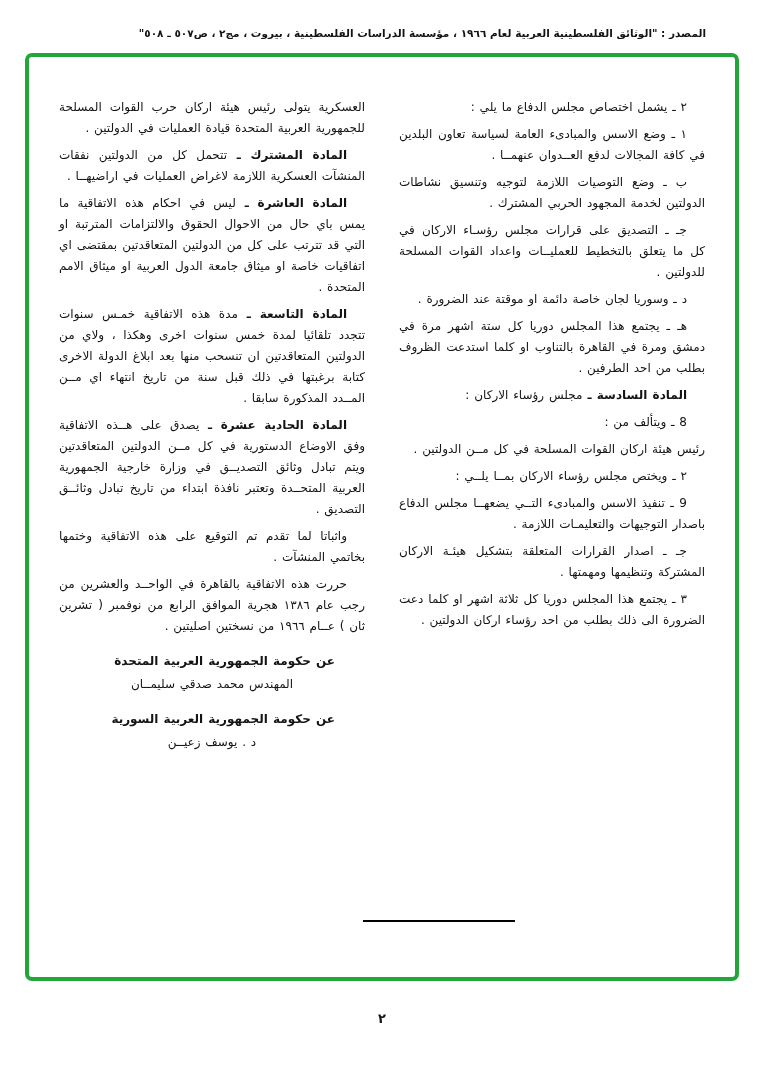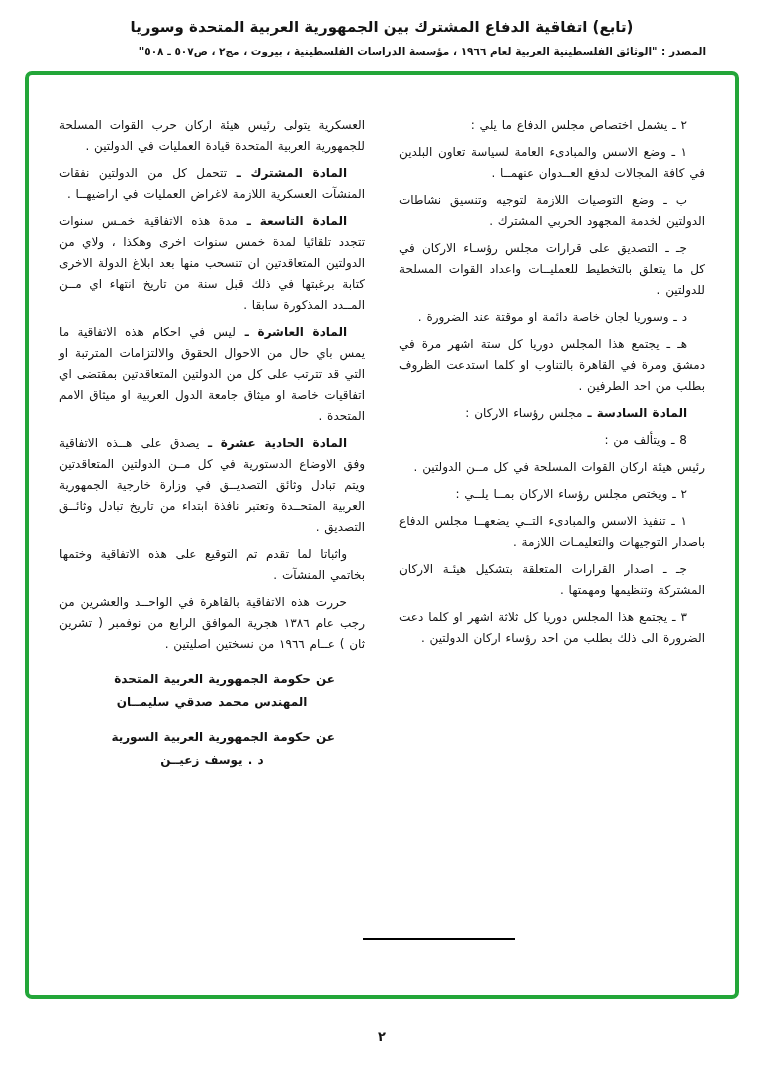--- a/index.html
+++ b/index.html
@@ -73,21 +73,21 @@
   .para.sig-org {
     text-align: right;
     text-indent: 0;
     margin: 14px 30px 2px 0;
     font-weight: bold;
   }
   .para.sig-name {
     text-align: center;
     text-indent: 0;
     margin: 0 0 10px;
-    font-weight: bold;
+    font-weight: normal;
   }
   .footline {
     position: absolute;
     bottom: 55px;
     right: 220px;
     width: 152px;
     border-top: 2px solid #000;
   }
   .page-number {
     margin-top: 30px;
@@ -95,46 +95,45 @@
     font-size: 13px;
     font-weight: bold;
   }
 </style>
 </head>
 <body>
 
 <div class="page">
 
   <header class="doc-header">
-    <h1 class="doc-title">(تابع) اتفاقية الدفاع المشترك بين الجمهورية العربية المتحدة وسوريا</h1>
     <div class="doc-source">المصدر : "الوثائق الفلسطينية العربية لعام ١٩٦٦ ، مؤسسة الدراسات الفلسطينية ، بيروت ، مج٢ ، ص٥٠٧ ـ ٥٠٨"</div>
   </header>
 
   <div class="frame" style="border-color: rgb(35, 166, 57);">
     <div class="columns">
       <section class="col col-right">
           <p class="para">٢ ـ يشمل اختصاص مجلس الدفاع ما يلي :</p>
           <p class="para">١ ـ وضع الاسس والمبادىء العامة لسياسة تعاون البلدين في كافة المجالات لدفع العــدوان عنهمــا .</p>
           <p class="para">ب ـ وضع التوصيات اللازمة لتوجيه وتنسيق نشاطات الدولتين لخدمة المجهود الحربي المشترك .</p>
           <p class="para">جـ ـ التصديق على قرارات مجلس رؤسـاء الاركان في كل ما يتعلق بالتخطيط للعمليــات واعداد القوات المسلحة للدولتين .</p>
           <p class="para">د ـ وسوريا لجان خاصة دائمة او موقتة عند الضرورة .</p>
           <p class="para">هـ ـ يجتمع هذا المجلس دوريا كل ستة اشهر مرة في دمشق ومرة في القاهرة بالتناوب او كلما استدعت الظروف بطلب من احد الطرفين .</p>
           <p class="para"><b class="lead">المادة السادسة ـ </b>مجلس رؤساء الاركان :</p>
           <p class="para">8 ـ ويتألف من :</p>
           <p class="para noindent">رئيس هيئة اركان القوات المسلحة في كل مــن الدولتين .</p>
           <p class="para">٢ ـ ويختص مجلس رؤساء الاركان بمــا يلــي :</p>
-          <p class="para">١ ـ تنفيذ الاسس والمبادىء التــي يضعهــا مجلس الدفاع باصدار التوجيهات والتعليمـات اللازمة .</p>
+          <p class="para">9 ـ تنفيذ الاسس والمبادىء التــي يضعهــا مجلس الدفاع باصدار التوجيهات والتعليمـات اللازمة .</p>
           <p class="para">جـ ـ اصدار القرارات المتعلقة بتشكيل هيئـة الاركان المشتركة وتنظيمها ومهمتها .</p>
           <p class="para">٣ ـ يجتمع هذا المجلس دوريا كل ثلاثة اشهر او كلما دعت الضرورة الى ذلك بطلب من احد رؤساء اركان الدولتين .</p>
         </section>
       <section class="col col-left">
           <p class="para noindent">العسكرية يتولى رئيس هيئة اركان حرب القوات المسلحة للجمهورية العربية المتحدة قيادة العمليات في الدولتين .</p>
           <p class="para"><b class="lead">المادة المشترك ـ </b>تتحمل كل من الدولتين نفقات المنشآت العسكرية اللازمة لاغراض العمليات في اراضيهــا .</p>
+          <p class="para"><b class="lead">المادة العاشرة ـ </b>ليس في احكام هذه الاتفاقية ما يمس باي حال من الاحوال الحقوق والالتزامات المترتبة او التي قد تترتب على كل من الدولتين المتعاقدتين بمقتضى اي اتفاقيات خاصة او ميثاق جامعة الدول العربية او ميثاق الامم المتحدة .</p>
           <p class="para"><b class="lead">المادة التاسعة ـ </b>مدة هذه الاتفاقية خمـس سنوات تتجدد تلقائيا لمدة خمس سنوات اخرى وهكذا ، ولاي من الدولتين المتعاقدتين ان تنسحب منها بعد ابلاغ الدولة الاخرى كتابة برغبتها في ذلك قبل سنة من تاريخ انتهاء اي مــن المــدد المذكورة سابقا .</p>
-          <p class="para"><b class="lead">المادة العاشرة ـ </b>ليس في احكام هذه الاتفاقية ما يمس باي حال من الاحوال الحقوق والالتزامات المترتبة او التي قد تترتب على كل من الدولتين المتعاقدتين بمقتضى اي اتفاقيات خاصة او ميثاق جامعة الدول العربية او ميثاق الامم المتحدة .</p>
           <p class="para"><b class="lead">المادة الحادية عشرة ـ </b>يصدق على هــذه الاتفاقية وفق الاوضاع الدستورية في كل مــن الدولتين المتعاقدتين ويتم تبادل وثائق التصديــق في وزارة خارجية الجمهورية العربية المتحــدة وتعتبر نافذة ابتداء من تاريخ تبادل وثائــق التصديق .</p>
           <p class="para">واثباتا لما تقدم تم التوقيع على هذه الاتفاقية وختمها بخاتمي المنشآت .</p>
           <p class="para">حررت هذه الاتفاقية بالقاهرة في الواحــد والعشرين من رجب عام ١٣٨٦ هجرية الموافق الرابع من نوفمبر ( تشرين ثان ) عــام ١٩٦٦ من نسختين اصليتين .</p>
           <p class="para sig-org">عن حكومة الجمهورية العربية المتحدة</p>
           <p class="para sig-name">المهندس محمد صدقي سليمــان</p>
           <p class="para sig-org">عن حكومة الجمهورية العربية السورية</p>
           <p class="para sig-name">د . يوسف زعيــن</p>
         </section>
     </div>
     <div class="footline"></div>

